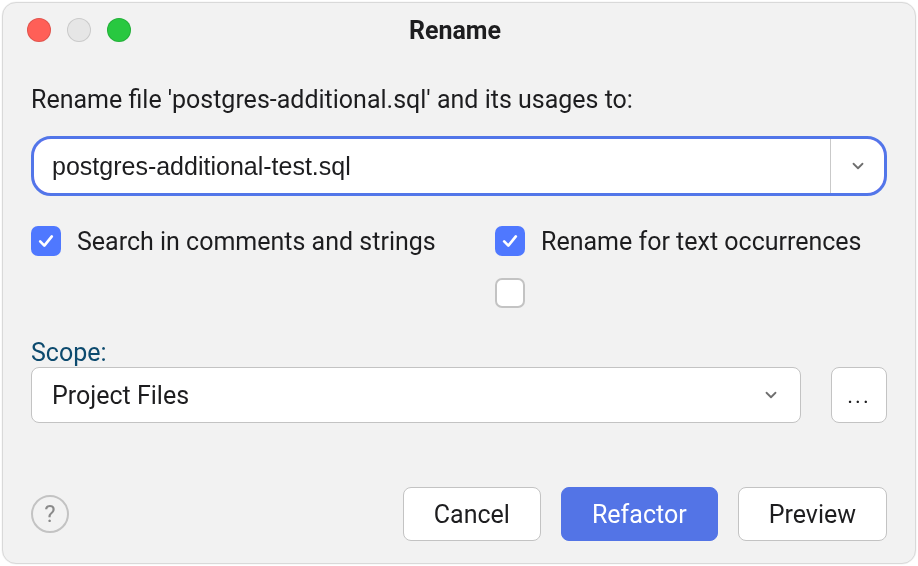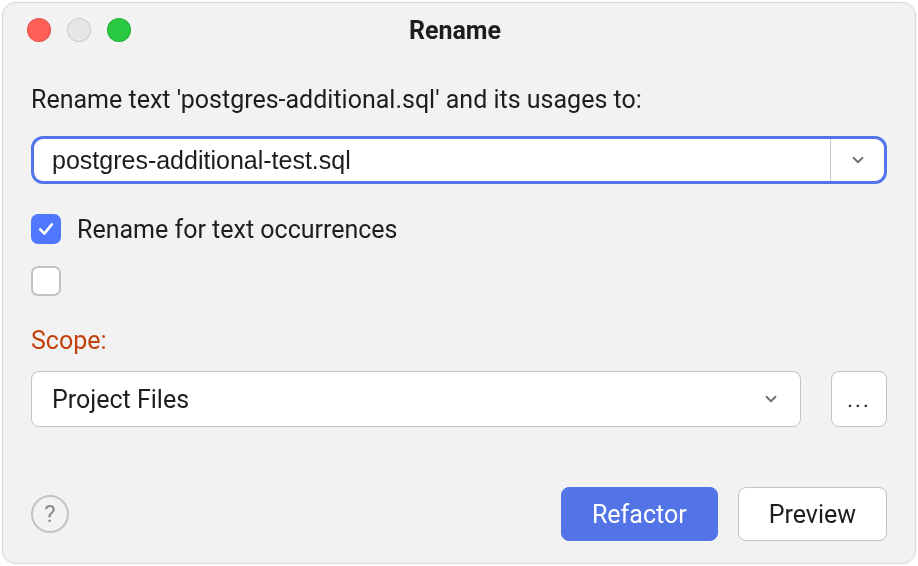--- a/index.html
+++ b/index.html
@@ -54,23 +54,23 @@
   }
   .prompt-label {
     font-size:25px;
     color:#1d1d1f;
     margin-top: 8px;
     margin-bottom: 22px;
   }
   .input-row {
     display:flex;
     width:100%;
-    height:48px;
+    height:60px;
     border: 3px solid #5276e9;
-    border-radius: 12px;
+    border-radius: 20px;
     background:#8b5cf6;
     overflow:hidden;
   }
   .name-input {
     flex:1;
     border:none;
     outline:none;
     background:#fff;
     font-size:25px;
     padding: 0 18px;
@@ -114,23 +114,22 @@
   .chk.on {
     background:#4f78ff;
   }
   .chk.off {
     background:#fff;
     border:2px solid #c3c3c3;
   }
   .chk svg { width:20px; height:20px; display:block; }
   .scope-label {
     font-size:25px;
-    color:#c2410c;
+    color:#0c4a6e;
     margin-top: 8px;
-    margin-bottom: 16px;
   }
   .scope-row {
     display:flex;
     gap:30px;
     border-radius:16px;
   }
   .scope-select {
     flex:1;
     height:56px;
     background:#fff;
@@ -201,32 +200,42 @@
     <div class="traffic">
       <div class="tl red"></div>
       <div class="tl grey"></div>
       <div class="tl green"></div>
     </div>
     <div class="title">Rename</div>
   </div>
 
   <div class="content">
 
-    <div class="prompt-label">Rename text 'postgres-additional.sql' and its usages to:</div>
+    <div class="prompt-label">Rename file 'postgres-additional.sql' and its usages to:</div>
 
     <div class="input-row">
       <input class="name-input" type="text" value="postgres-additional-test.sql" style="">
       <div class="dropdown-btn">
         <svg class="chev" viewBox="0 0 24 24">
           <path d="M6 9l6 6 6-6" fill="none" stroke="#6f6f6f" stroke-width="2.4" stroke-linecap="round" stroke-linejoin="round"></path>
         </svg>
       </div>
     </div>
 
     <div class="checks">
+      <div class="col-left">
+        <label class="check-row">
+          <span class="chk on">
+            <svg viewBox="0 0 24 24">
+                <path d="M5 12.5l5 5 9-11" fill="none" stroke="#fff" stroke-width="3.2" stroke-linecap="round" stroke-linejoin="round"></path>
+              </svg>
+          </span>
+          <span>Search in comments and strings</span>
+        </label>
+      </div>
       <div class="col-right">
         <label class="check-row">
           <span class="chk on">
             <svg viewBox="0 0 24 24">
                 <path d="M5 12.5l5 5 9-11" fill="none" stroke="#fff" stroke-width="3.2" stroke-linecap="round" stroke-linejoin="round"></path>
               </svg>
           </span>
           <span>Rename for text occurrences</span>
         </label>
         <label class="check-row">
@@ -245,17 +254,18 @@
         </svg>
       </div>
       <div class="scope-more">...</div>
     </div>
 
   </div>
 
   <div class="footer">
     <div class="help">?</div>
     <div class="spacer"></div>
+    <div class="btn">Cancel</div>
     <div class="btn primary">Refactor</div>
     <div class="btn">Preview</div>
   </div>
 
 </div>
 
 </body></html>

